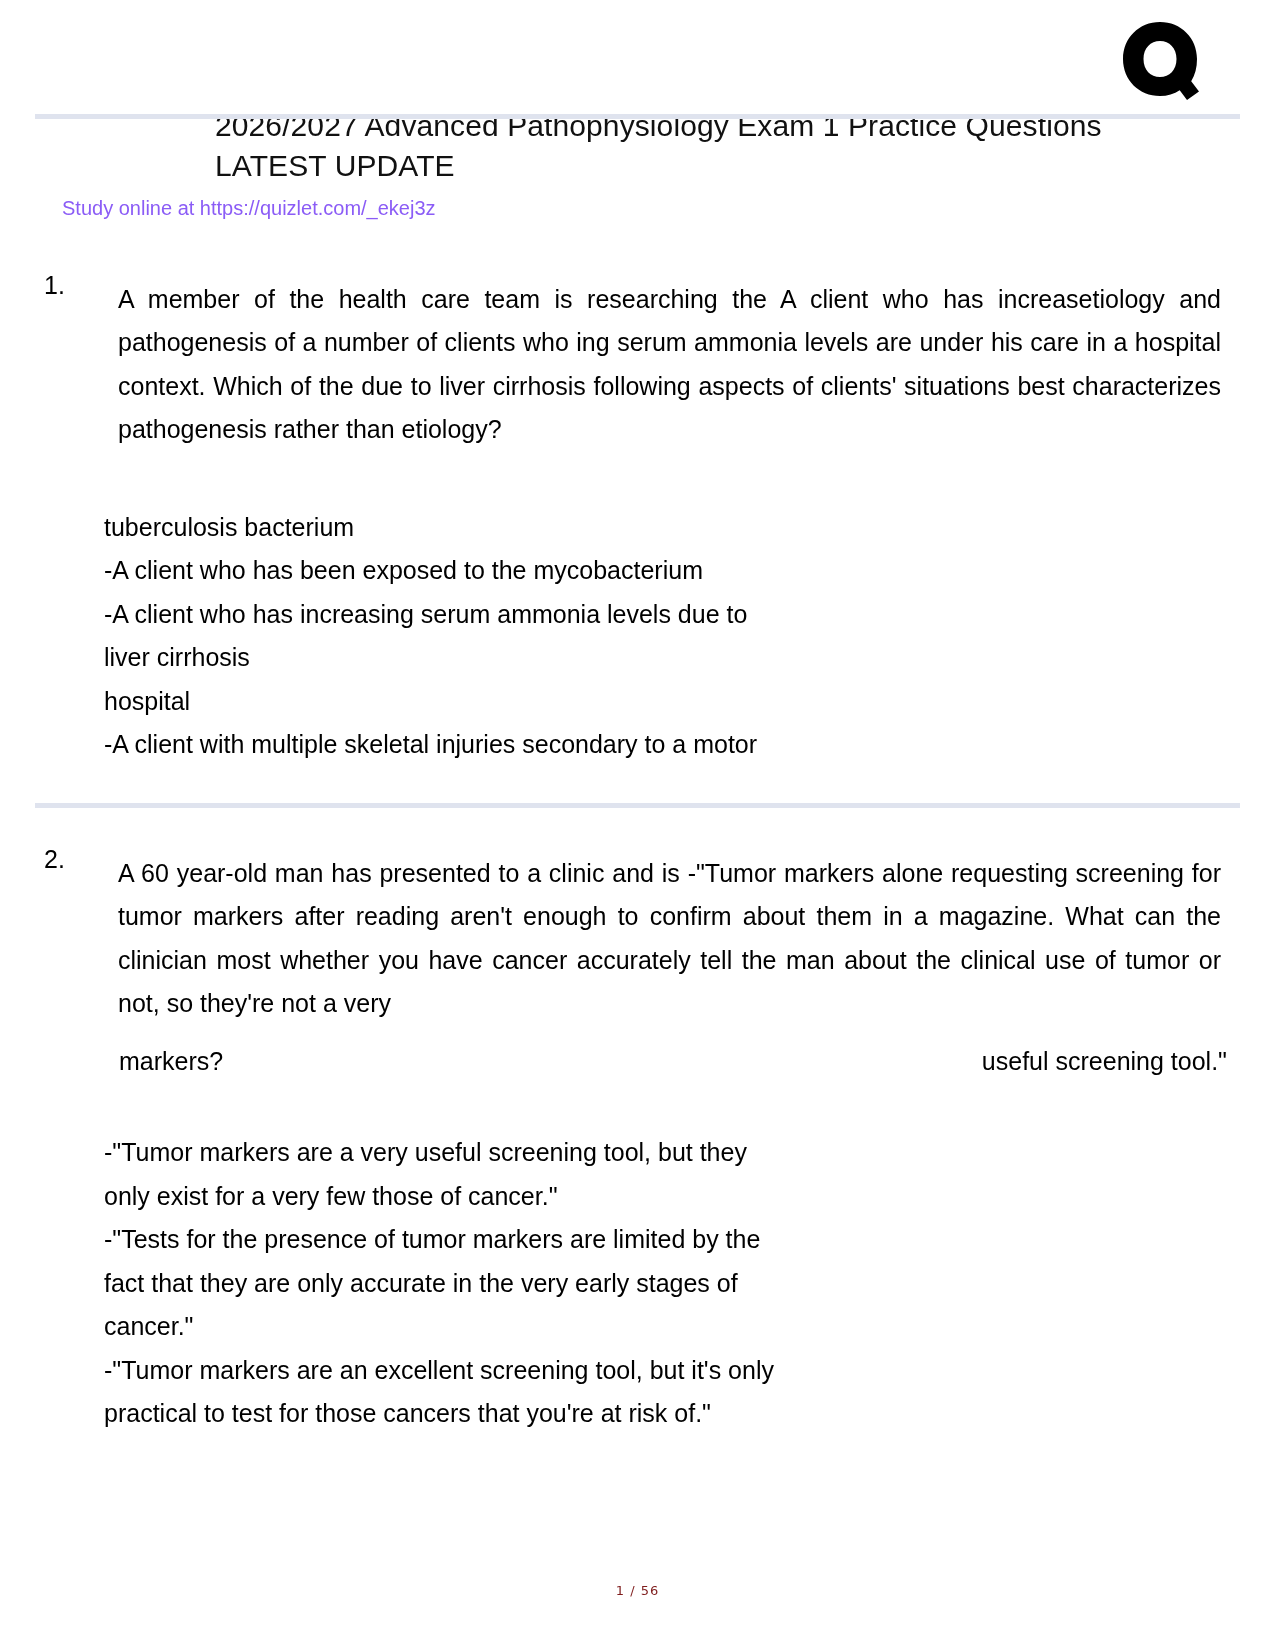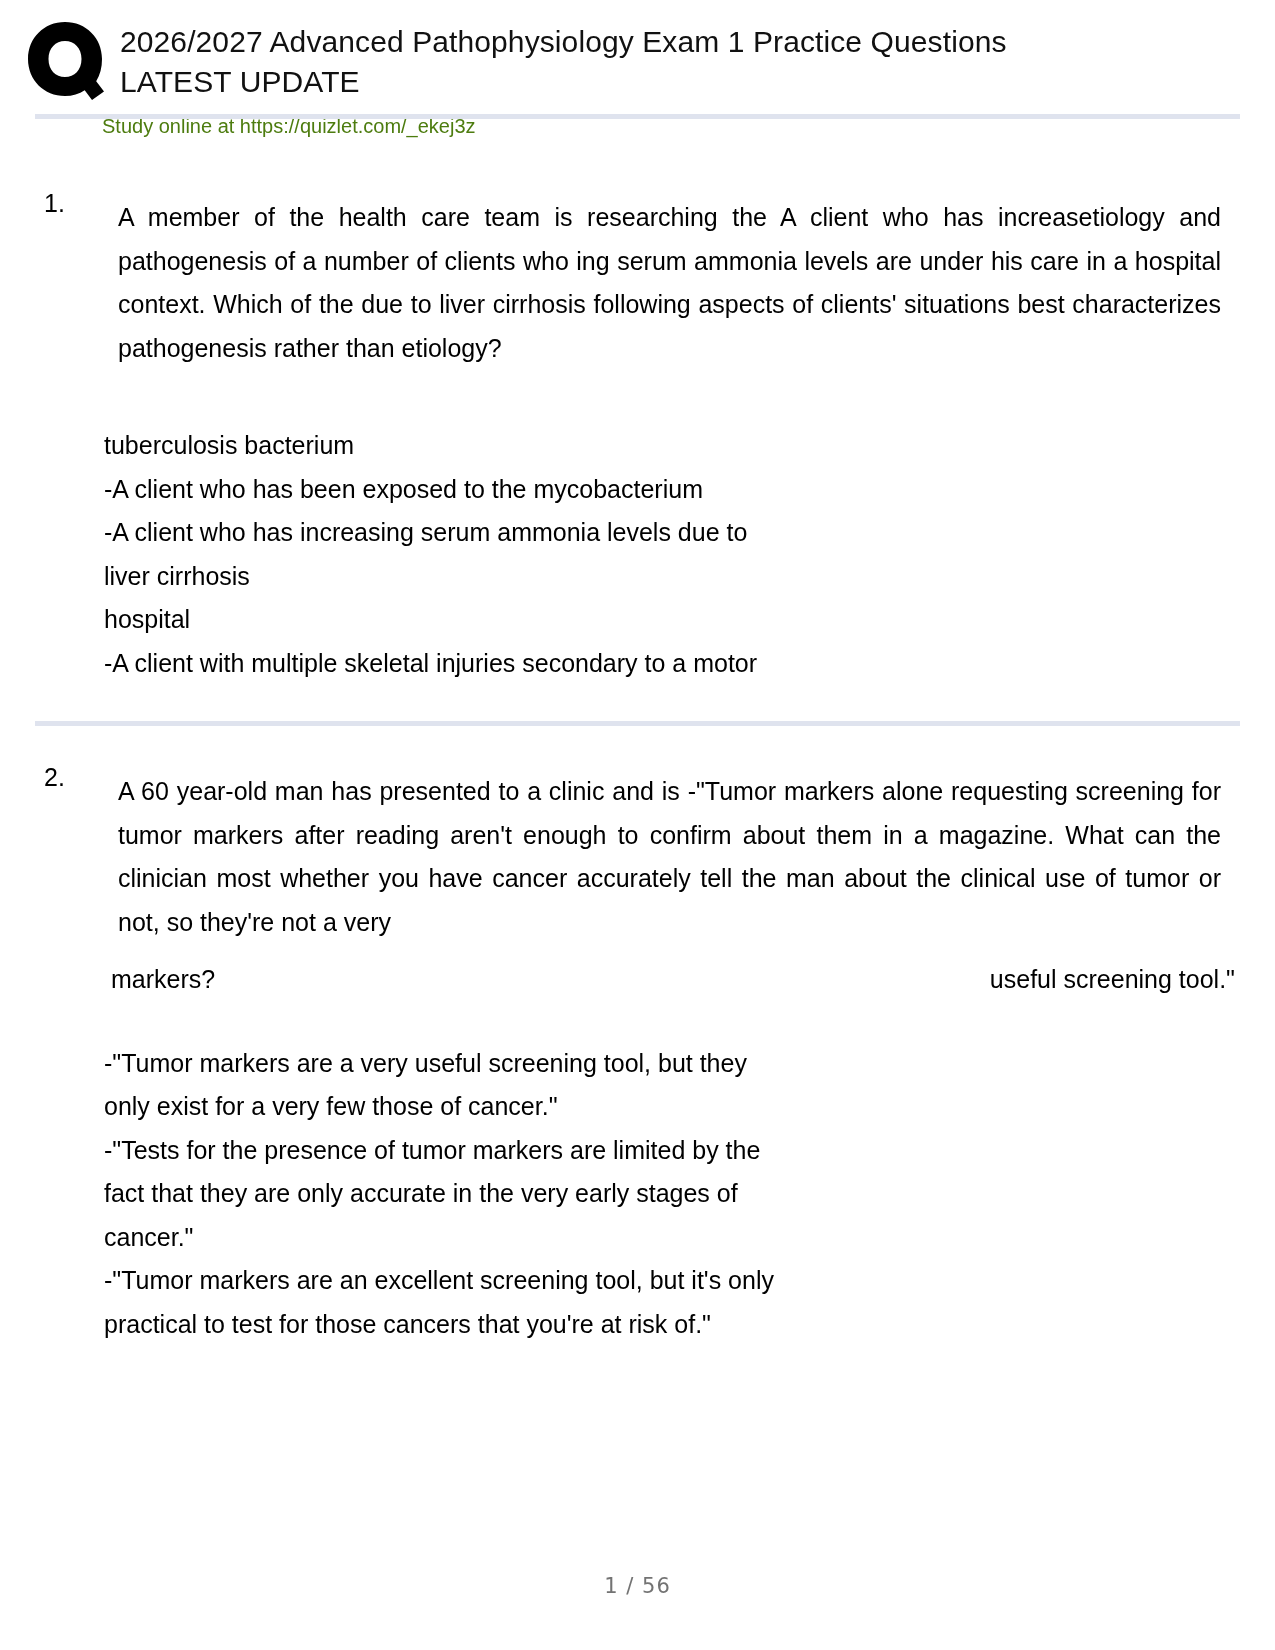--- a/index.html
+++ b/index.html
@@ -22,23 +22,24 @@
     width: 1275px;
     height: 1650px;
     box-sizing: border-box;
     padding: 0;
   }
 
   
   .header {
     position: relative;
     display: flex;
-    align-items: flex-start;
+    align-items: flex-end;
     padding: 18px 60px 0 24px;
     min-height: 86px;
+    flex-direction: column;
   }
   .logo-q {
     flex: 0 0 auto;
     width: 82px;
     height: 82px;
     position: relative;
     margin-right: 14px;
     margin-top: 2px;
   }
   .logo-q svg { display: block; }
@@ -57,24 +58,24 @@
   .header-rule {
     position: absolute;
     left: 35px;
     right: 35px;
     top: 114px;
     height: 5px;
     background: #dfe3ee;
   }
 
   .subheader {
-    padding: 10px 0 0 102px;
+    padding: 10px 0 0 62px;
     font-size: 20px;
     line-height: 1.2;
-    color: #4d7c0f;
+    color: #8b5cf6;
   }
 
   
   .qblock {
     position: relative;
     padding: 0 38px 0 38px;
   }
   .qrow {
     display: flex;
     align-items: flex-start;
@@ -95,21 +96,21 @@
   .qtext {
     font-size: 25px;
     line-height: 1.74;
     text-align: justify;
     text-justify: inter-word;
     margin: 14px;
   }
   .qtext-last {
     font-size: 25px;
     line-height: 1.74;
-    margin: 0;
+    margin: 8px;
     display: flex;
     justify-content: space-between;
     align-items: baseline;
   }
   .qtext-last .left-frag { white-space: pre; }
   .qtext-last .right-frag { white-space: pre; }
 
   .options {
     font-size: 25px;
     line-height: 1.74;
@@ -131,22 +132,22 @@
   .spacer-before-rule { height: 36px; }
   .spacer-after-rule { height: 30px; }
 
   
   .footer {
     position: absolute;
     left: 0;
     right: 0;
     bottom: 52px;
     text-align: center;
-    font-size: 21px;
-    color: #737373;
+    font-size: 13px;
+    color: #7f1d1d;
     letter-spacing: 1px;
     font-family: "DejaVu Sans", sans-serif;
   }
 </style>
 </head>
 <body>
 
 <div class="page">
 
   <div class="header">

